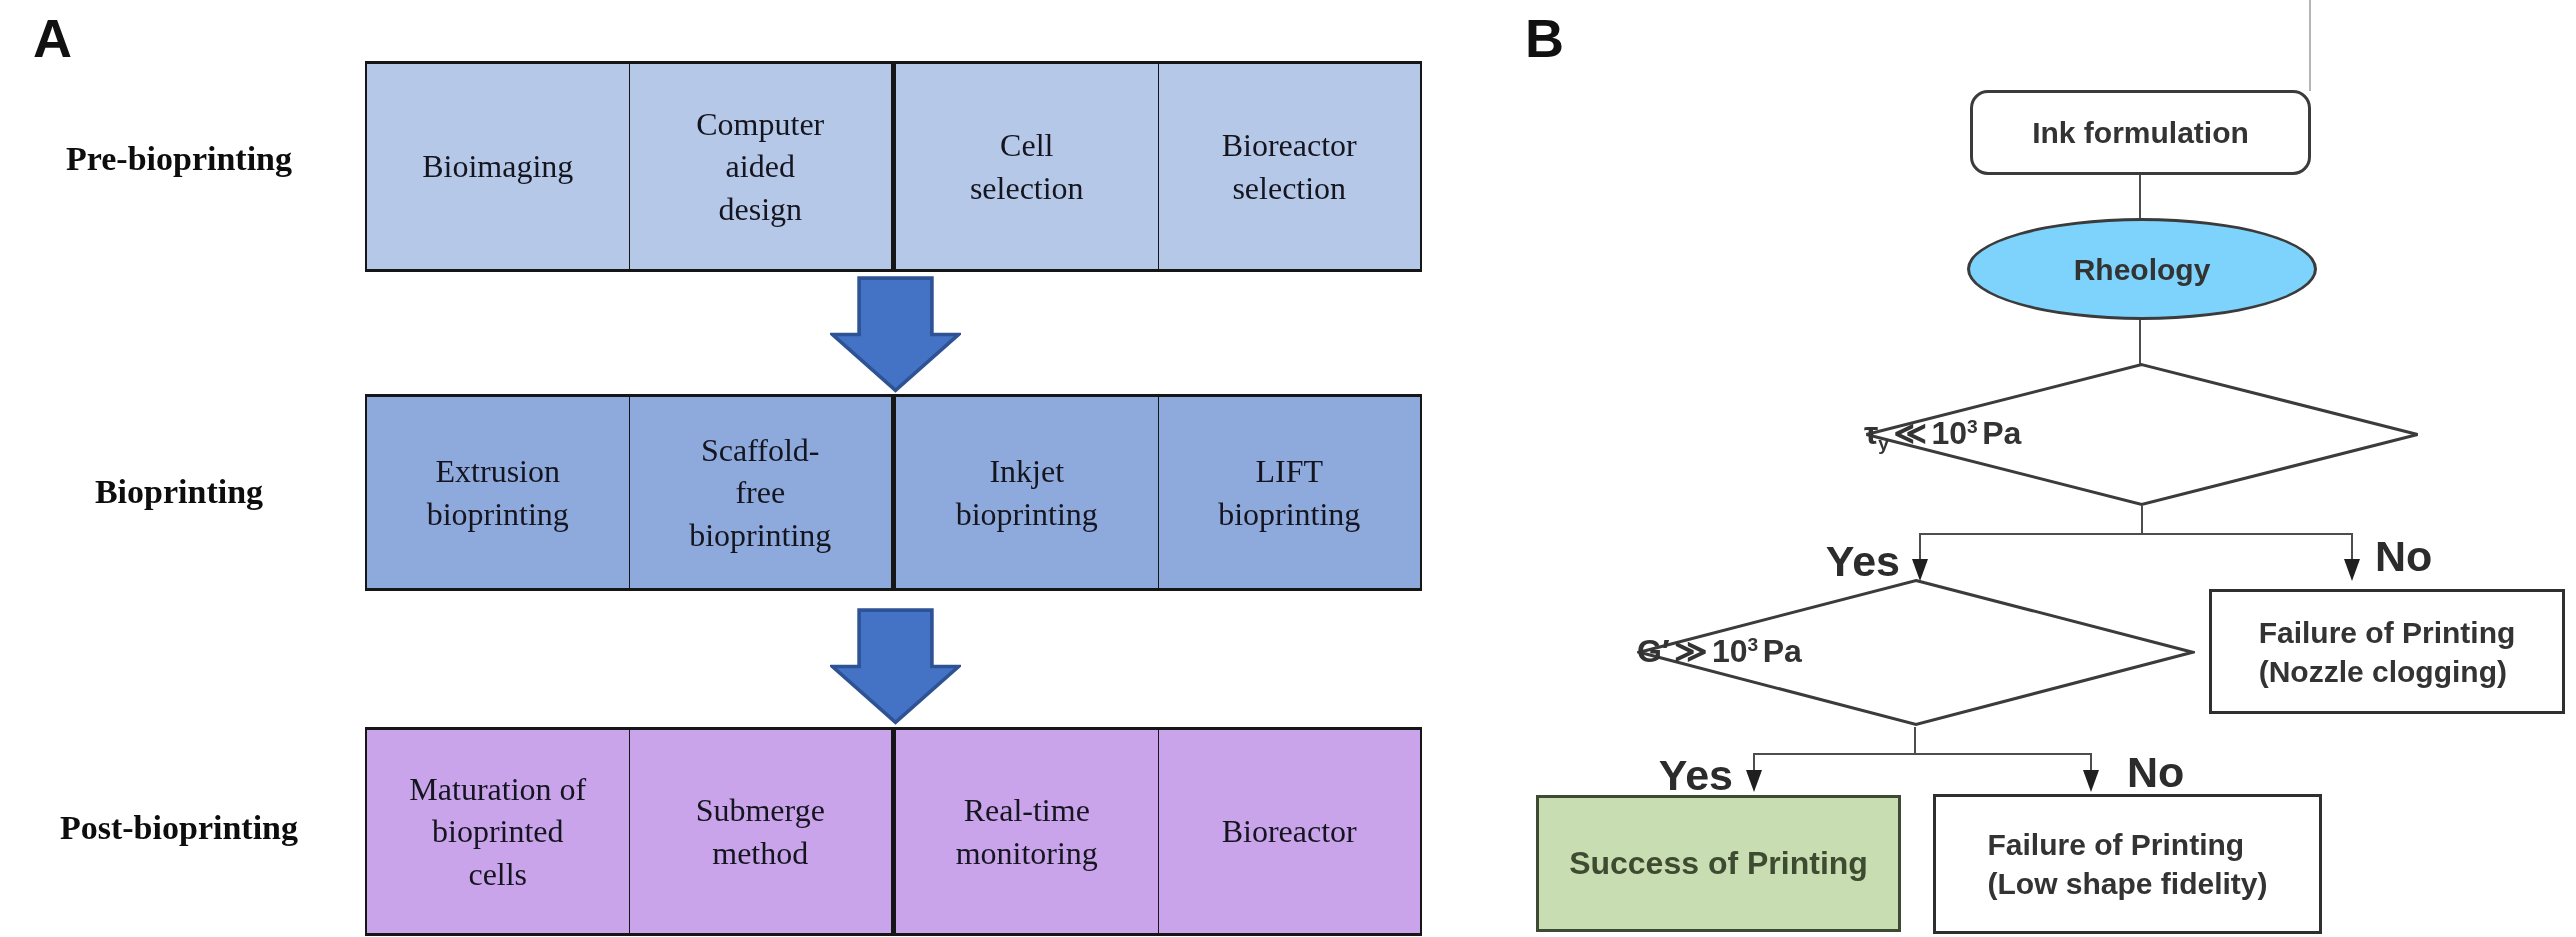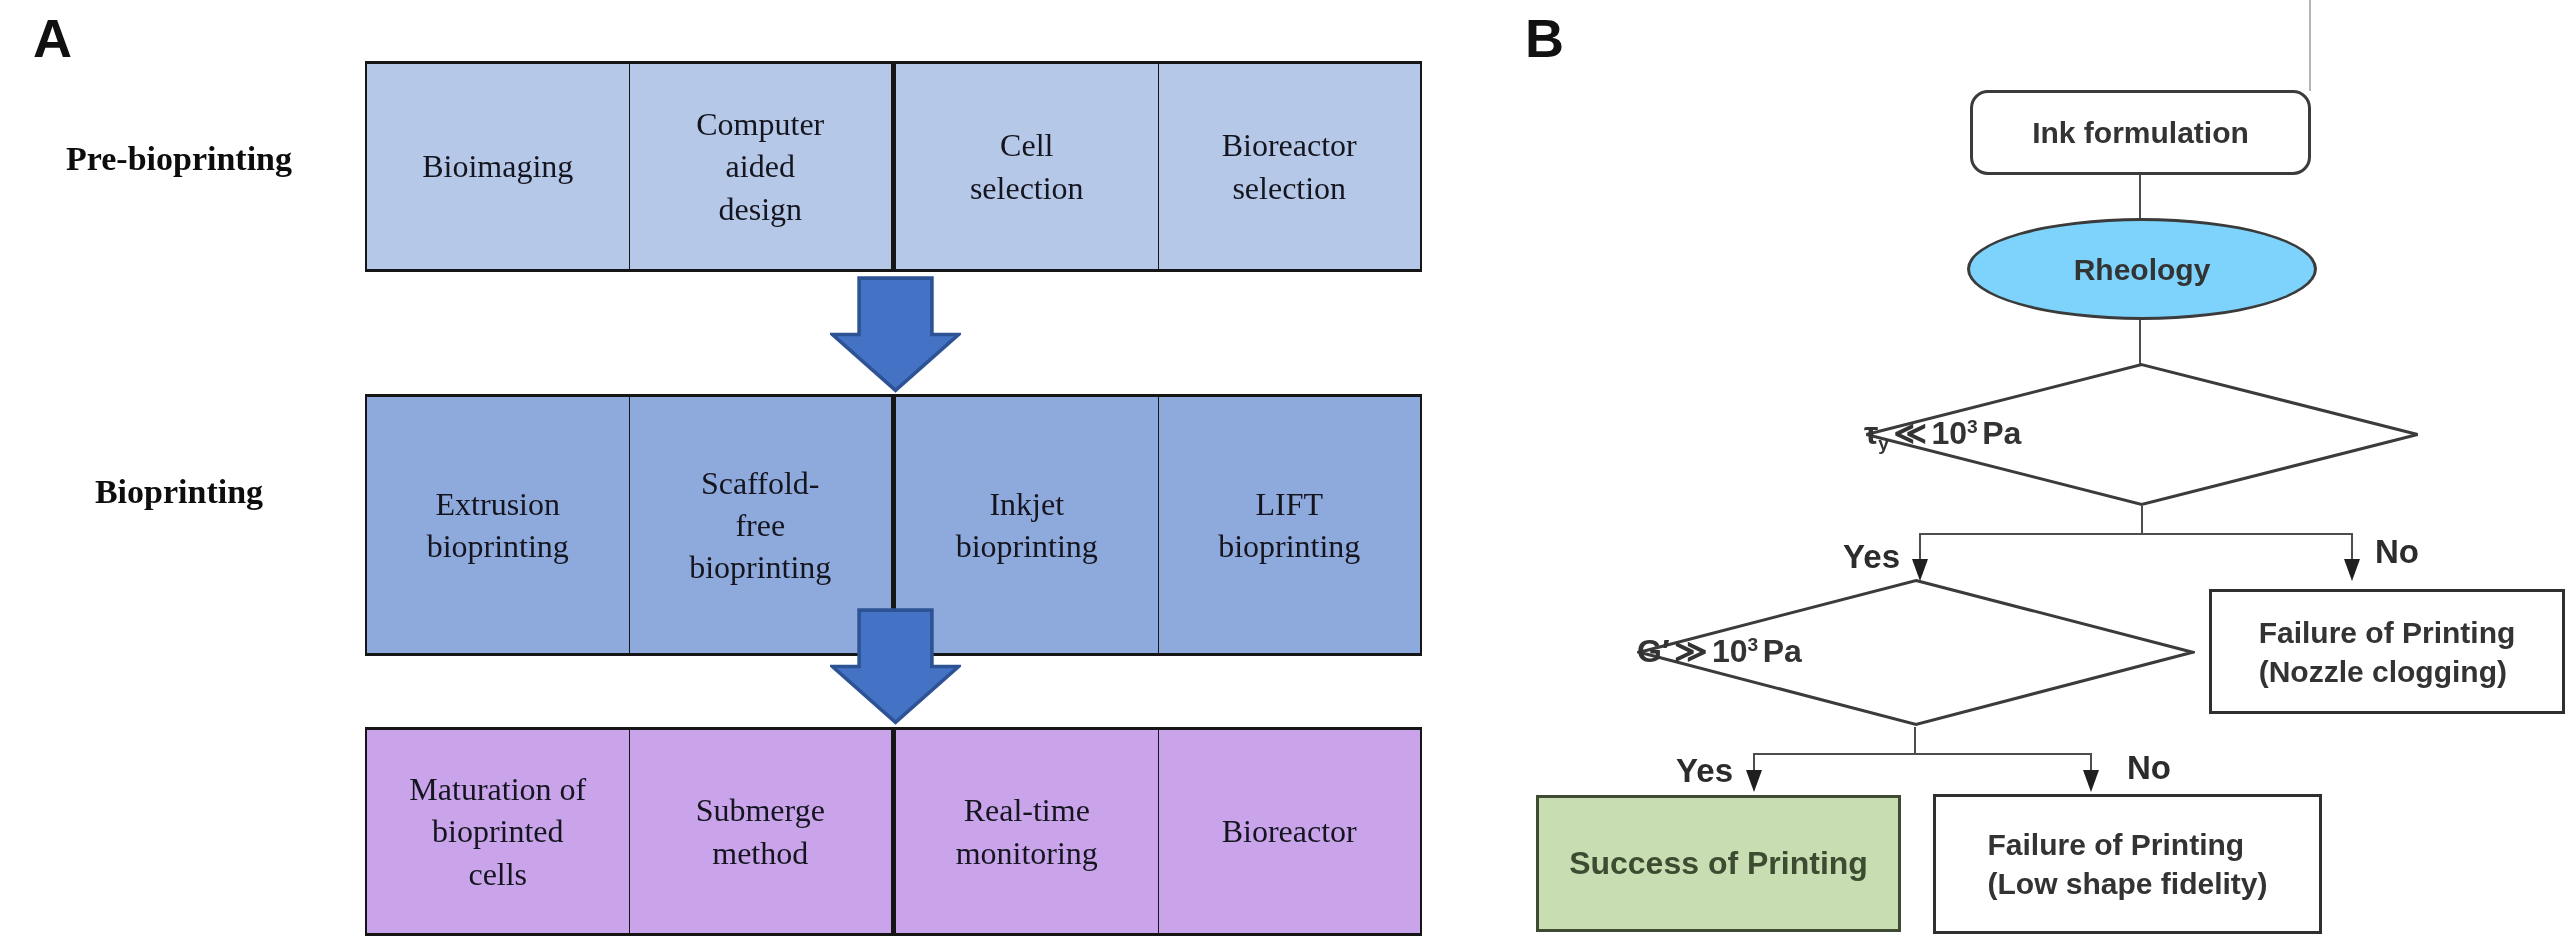--- a/index.html
+++ b/index.html
@@ -11,21 +11,21 @@
   .panel-letter{position:absolute;font-family:"Liberation Sans",sans-serif;
     font-weight:bold;font-size:54px;color:#111;line-height:1;}
   #labelA{left:33px;top:11px;}
   #labelB{left:1525px;top:11px;}
 
   
   .stage-table{position:absolute;left:365px;width:1057px;display:flex;
     border:2.4px solid #161616;border-top-width:3.6px;border-bottom-width:3.6px;
     box-sizing:border-box;}
   #row-pre {top:61px;height:211px;background:#b6c8e8;}
-  #row-bio {top:394px;height:262px;background:#8ea9db;}
+  #row-bio {top:394px;height:197px;background:#8ea9db;}
   #row-post{top:727px;height:209px;background:#c9a4ea;}
   .stage-cell{flex:1 1 0;display:flex;align-items:center;justify-content:center;
     text-align:center;font-family:"Liberation Serif",serif;font-size:32px;
     line-height:1.32;color:#15151f;white-space:pre-line;box-sizing:border-box;
     border-left:1.8px solid #161616;padding:3.6px 6px;}
   .stage-cell:first-child{border-left:none;}
   .stage-cell.thick-left{border-left-width:5.5px;}
 
   .stage-label{position:absolute;left:12px;width:334px;display:flex;
     align-items:center;justify-content:center;text-align:center;
@@ -57,40 +57,41 @@
     font-weight:600;font-size:32px;color:#333;}
   .diamond-text sub{font-size:0.6em;vertical-align:-0.3em;}
   .diamond-text sup{font-size:0.6em;vertical-align:0.55em;}
   .diamond-text .op{margin:0 0.14em;}
   .diamond-text .unit{margin-left:0.14em;}
 
   .arrowhead{position:absolute;width:0;height:0;
     border-left:8.5px solid transparent;border-right:8.5px solid transparent;
     border-top:22px solid #1f1f1f;}
   .branch-label{position:absolute;font-family:"Liberation Sans",sans-serif;
-    font-weight:700;font-size:33px;color:#2c2c2c;line-height:1;}
+    font-weight:700;font-size:43px;color:#2c2c2c;line-height:1;}
   .yes-label{width:91px;text-align:right;}
 
   .result-box{position:absolute;border:3.6px solid #2f2f2f;background:#fff;display:flex;
     align-items:center;justify-content:center;text-align:center;box-sizing:border-box;}
   #failure-nozzle  {left:2209px;top:589px;width:356px;height:125px;}
   #failure-fidelity{left:1933px;top:794px;width:389px;height:140px;}
   #success-box{left:1536px;top:795px;width:365px;height:137px;
     background:#c8ddb2;border-color:#3e4a32;}
   #success-box .b-text{color:#3d4b31;font-size:32px;}
 </style>
 </head>
 <body>
 
 <div class="canvas">
 
   <div id="labelA" class="panel-letter">A</div>
 
   <div id="label-pre" class="stage-label">Pre-bioprinting</div>
   <div id="label-bio" class="stage-label">Bioprinting</div>
+  <div id="label-post" class="stage-label">Post-bioprinting</div>
 
   <div id="row-pre" class="stage-table">
     <div class="stage-cell">Bioimaging</div>
     <div class="stage-cell">Computer
 aided
 design</div>
     <div class="stage-cell thick-left">Cell
 selection</div>
     <div class="stage-cell">Bioreactor
 selection</div>

